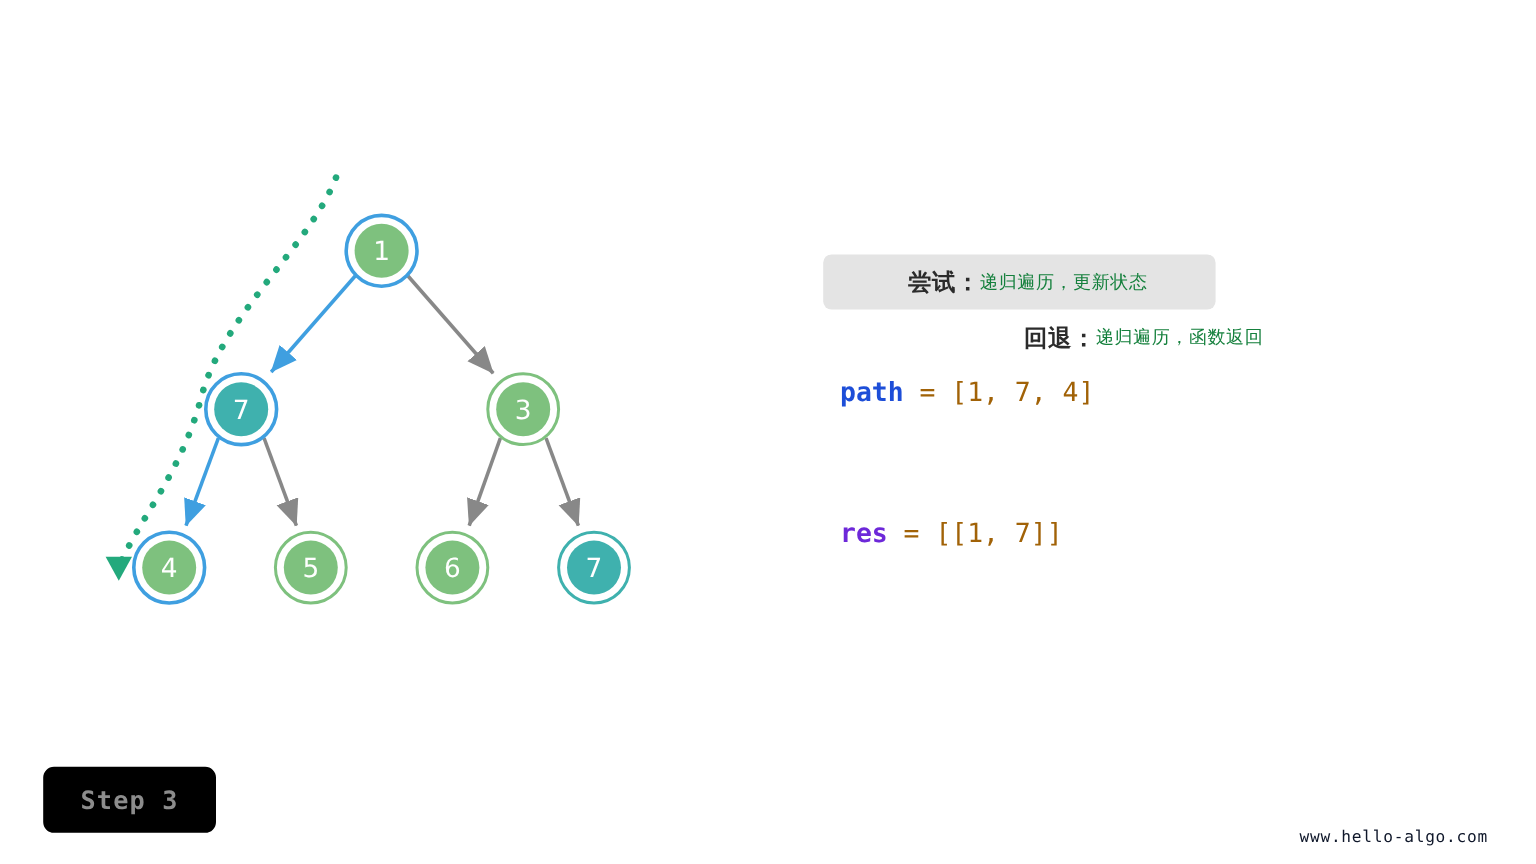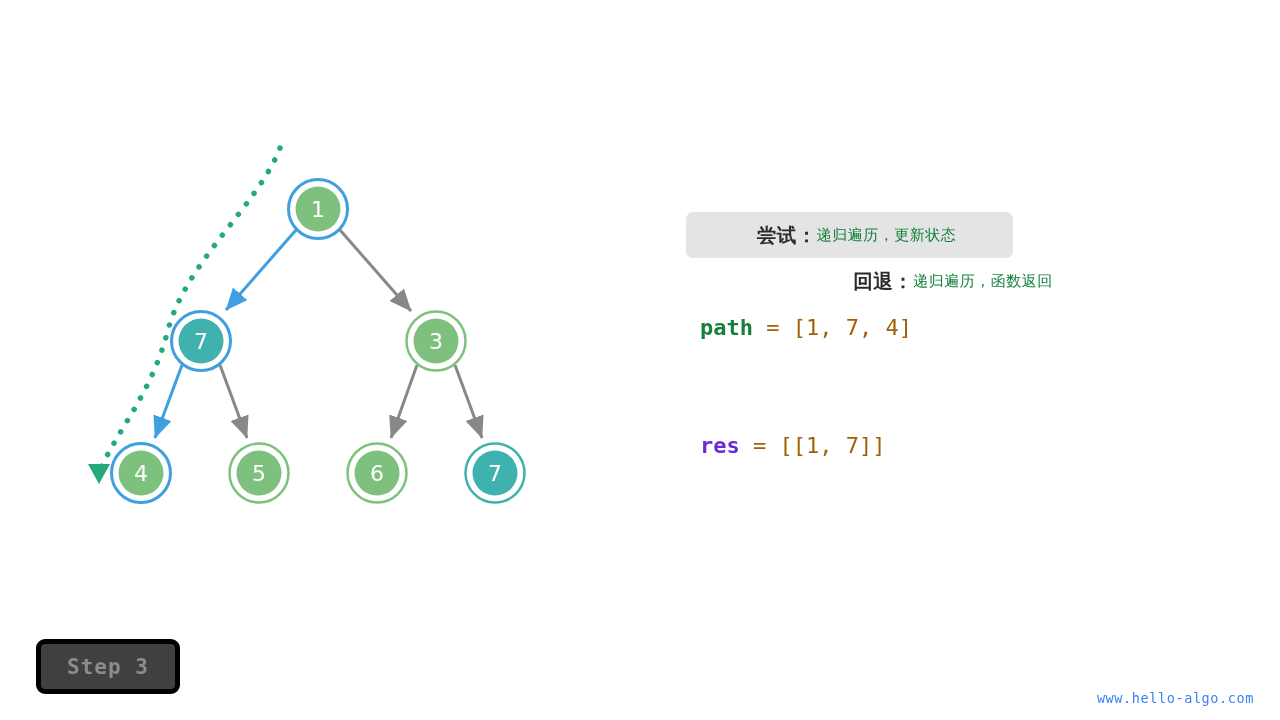--- a/index.html
+++ b/index.html
@@ -63,60 +63,60 @@
     height: 46px;
     display: flex;
     align-items: center;
     padding-left: 14px;
     font-family: "DejaVu Sans Mono", "Liberation Mono", monospace;
     font-size: 22px;
     white-space: pre;
   }
   .code-row.spacer { height: 72px; }
   .var-path {
-    color: #15803d;
+    color: #1d4ed8;
     font-weight: bold;
   }
   .var-res {
     color: #6d28d9;
     font-weight: bold;
   }
   .code-body {
     color: #a16207;
   }
 
   
   .step-badge {
     position: absolute;
     left: 36px;
     top: 639px;
     width: 144px;
     height: 55px;
     border: 5px solid #000000;
     border-radius: 9px;
-    background: #404040;
+    background: #000000;
     display: flex;
     align-items: center;
     justify-content: center;
     box-sizing: border-box;
     font-family: "DejaVu Sans Mono", "Liberation Mono", monospace;
     font-size: 21px;
     font-weight: bold;
     color: #8c8c8c;
     letter-spacing: 1px;
   }
 
   
   .watermark {
     position: absolute;
-    right: 26px;
+    right: 40px;
     bottom: 14px;
     font-family: "DejaVu Sans Mono", "Liberation Mono", monospace;
     font-size: 13.5px;
-    color: #3b82f6;
+    color: #0f172a;
     letter-spacing: 0.6px;
   }
 
   .node-label {
     font-family: "DejaVu Sans", "Liberation Sans", sans-serif;
     font-size: 22px;
     fill: #ffffff;
   }
 </style>
 </head>

